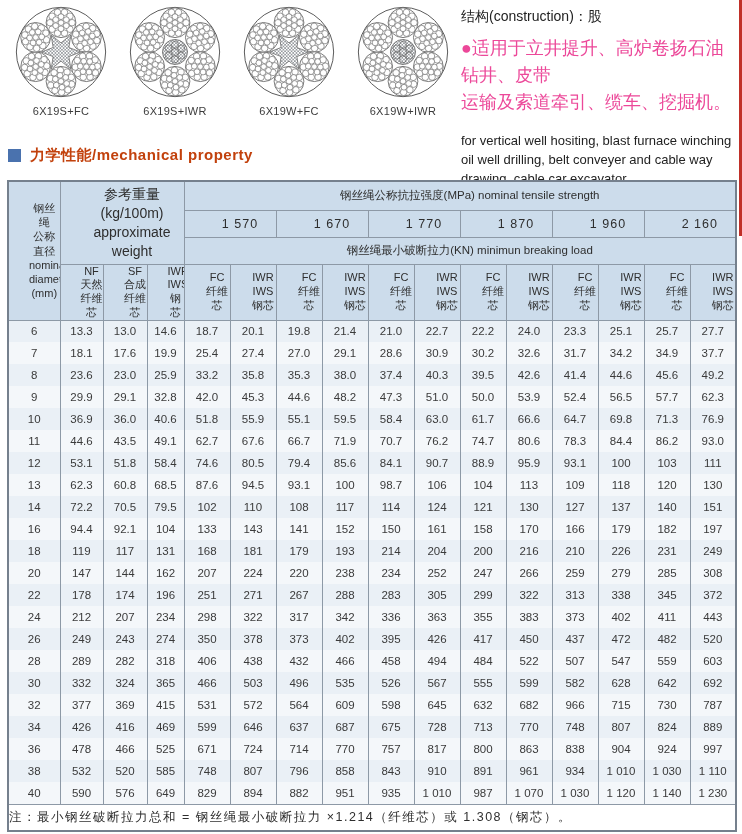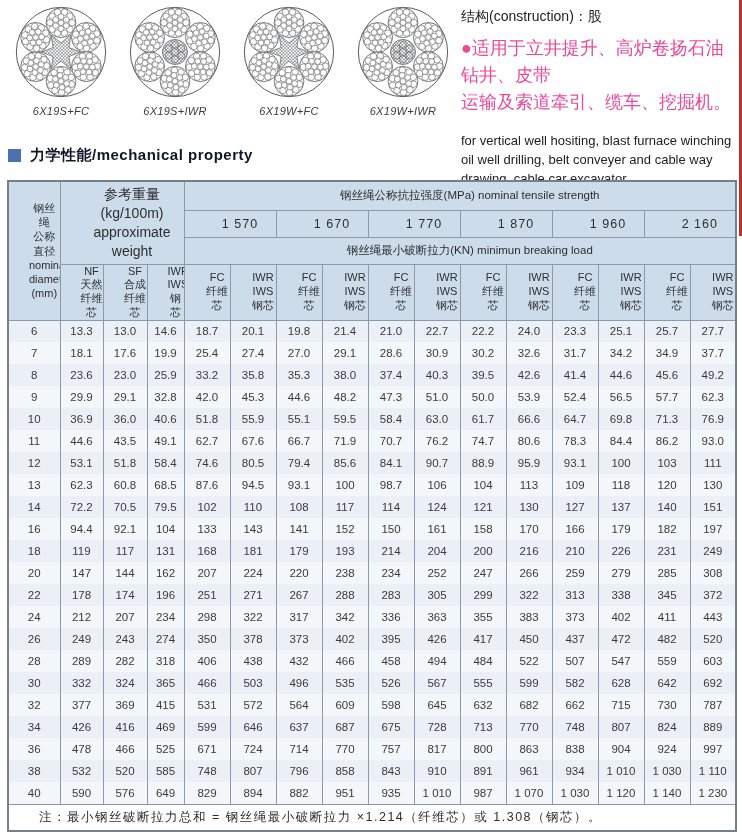--- a/index.html
+++ b/index.html
@@ -2,53 +2,53 @@
 <html><head>
 <meta charset="utf-8">
 <style>
   * { margin:0; padding:0; box-sizing:border-box; }
   html,body { background:#fff; }
   .page {
     position:relative; width:742px; height:834px; background:#fff; overflow:hidden;
     font-family:"Liberation Sans","DejaVu Sans",sans-serif; color:#333;
   }
   
-  .ropes { position:absolute; left:6px; top:4px; width:452px; display:flex; justify-content:space-between;font-style:italic; }
+  .ropes { position:absolute; left:6px; top:4px; width:452px; display:flex; justify-content:space-between; }
   .ropes figure { width:110px; text-align:center; }
   .rope-box { width:96px; height:96px; margin:0 auto; }
   .ropes figcaption { font-size:11px; color:#3c3c3c; margin-top:5px; letter-spacing:.3px; }
   
   .info { position:absolute; left:461px; top:8px; width:276px; }
   .info .ln1, .info .ln2 { font-size:14px; color:#222; margin-bottom:9px; }
   .info .cnuse { font-size:18px; color:#ec4899; line-height:1.5; white-space:pre-line; }
   .info .enuse { font-size:13px; color:#222; line-height:1.45; margin-top:16px; }
   .redline { position:absolute; right:0; top:0; width:3px; height:236px; background:#c03028; }
   
   .section-head { position:absolute; left:8px; top:146px; display:flex; align-items:center; }
   .accent-square { width:13px; height:13px; background:#4a72ae; display:inline-block; margin-right:9px; }
-  .section-title { font-size:15px; font-weight:bold; color:#0f172a; letter-spacing:.5px; }
+  .section-title { font-size:15px; font-weight:bold; color:#c2410c; letter-spacing:.5px; }
   
   .tbl-wrap { position:absolute; left:7px; top:180px; width:728px; }
   table { border-collapse:collapse; table-layout:fixed; width:728px; }
   th, td { border:1px solid #8d99a6; text-align:center; vertical-align:middle; overflow:hidden; }
   table { border:2px solid #75808d; }
   thead th { background:#ccdceb; color:#2e2e2e; font-weight:normal;padding-left:20px; }
   th.pre { white-space:pre-line; }
   .rowA th { height:29px; font-size:11.5px; }
   .rowB th { height:27px; font-size:12.5px; letter-spacing:1px; }
   .rowC th { height:27px; font-size:11.5px;margin-left:20px; }
   .rowD th { height:54px; font-size:11px; line-height:1.25; }
   th.diam { font-size:11px; line-height:1.3; }
   th.wght { font-size:14px; line-height:1.35; }
   tbody td { height:22px; font-size:11.5px; color:#3a3a3a; white-space:nowrap;
              border-top:none; border-bottom:none; }
   tbody tr:nth-child(odd)  { background:#eaf0f6; }
   tbody tr:nth-child(even) { background:#f4f7fa; }
   tfoot td { height:27px; background:#fff; font-size:12.5px; color:#2e2e2e;
-             text-align:left; padding-left:30px; letter-spacing:1.5px; border-top:1px solid #8d99a6; }
+             text-align:left; letter-spacing:1.5px; border-top:1px solid #8d99a6; }
 </style>
 </head>
 <body>
 
 <div class="page">
 
   <div class="ropes">
     <figure>
       <div class="rope-box"><svg viewBox="0 0 100 100" width="96" height="96">
             <defs>
@@ -947,21 +947,21 @@
             <td>369</td>
             <td>415</td>
             <td>531</td>
             <td>572</td>
             <td>564</td>
             <td>609</td>
             <td>598</td>
             <td>645</td>
             <td>632</td>
             <td>682</td>
-            <td>662</td>
+            <td>966</td>
             <td>715</td>
             <td>730</td>
             <td>787</td>
           </tr>
           <tr>
             <td>34</td>
             <td>426</td>
             <td>416</td>
             <td>469</td>
             <td>599</td>

